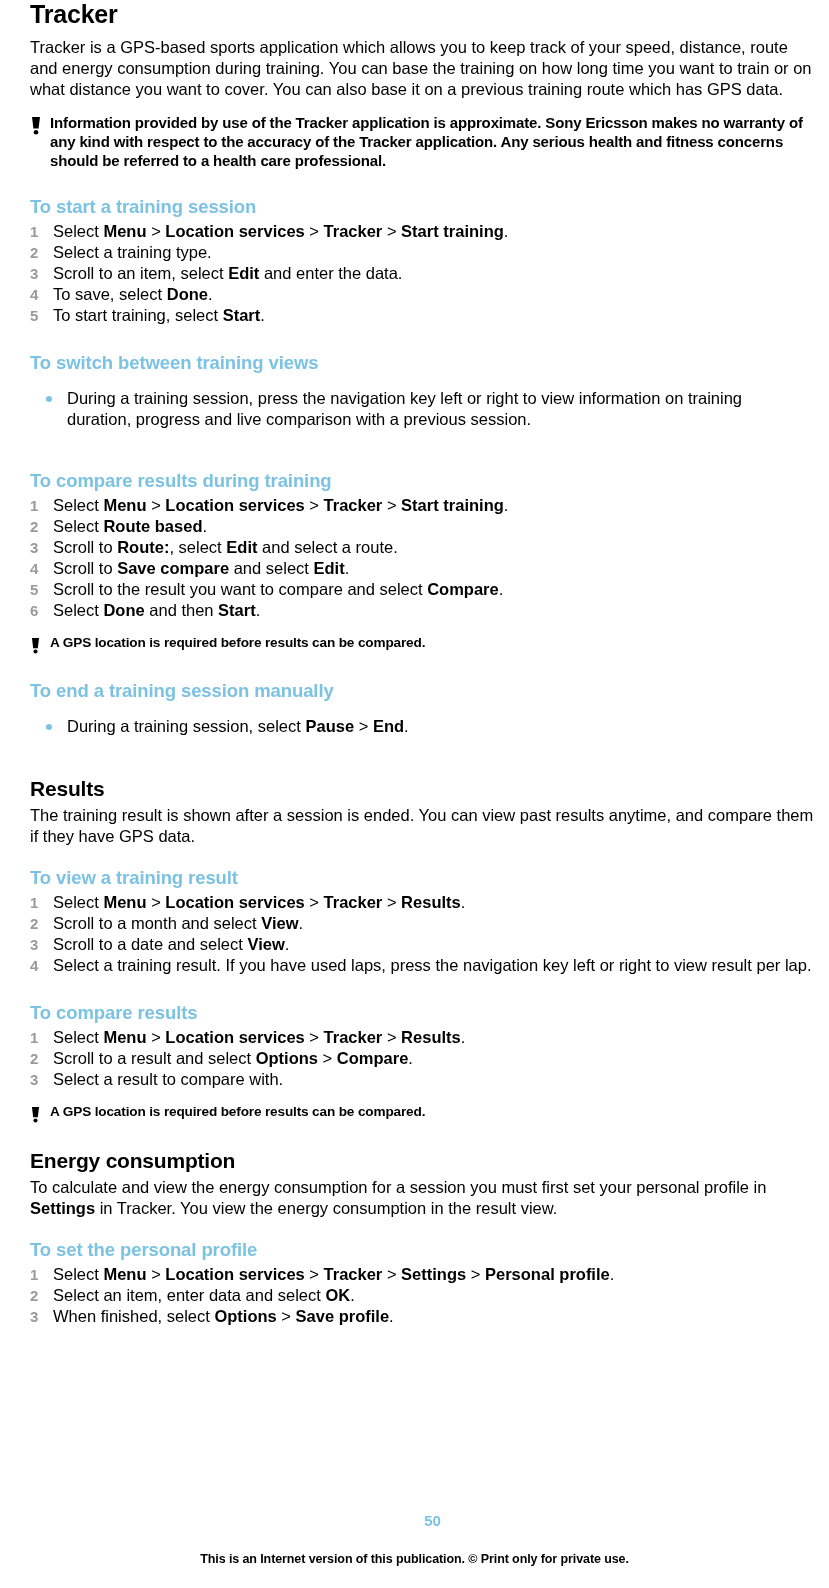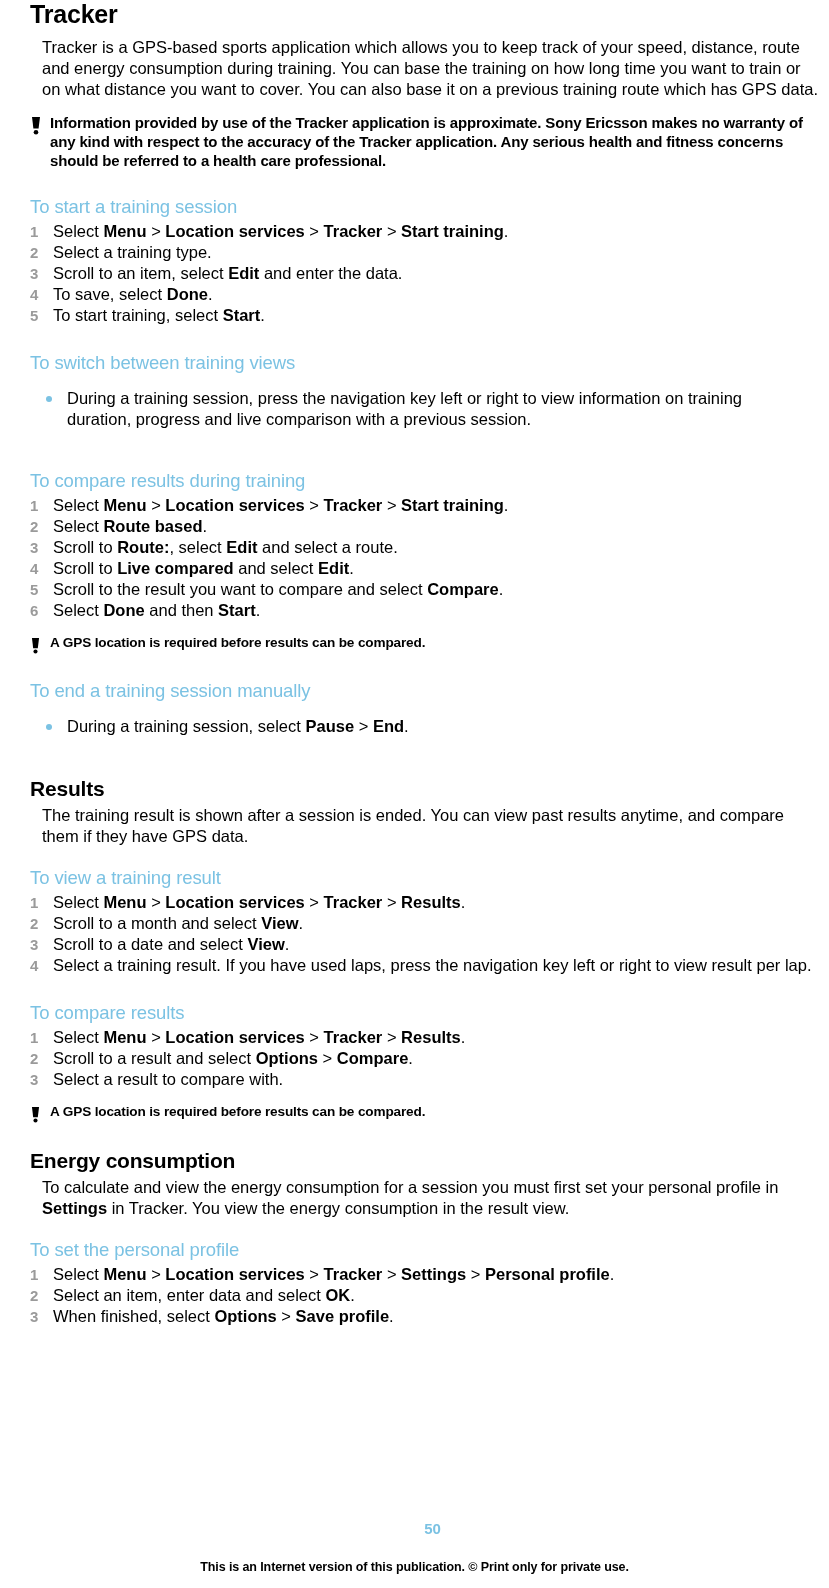--- a/index.html
+++ b/index.html
@@ -24,21 +24,21 @@
   h1.title {
     font-size: 25px;
     font-weight: bold;
     margin: 0;
     padding: 0 0 4px 0;
     letter-spacing: -0.2px;
   }
   p.body {
     font-size: 16.5px;
     line-height: 21px;
-    margin: 4px 0 0 12px;
+    margin: 4px 0 0 0;
     padding: 0;
   }
   .note {
     display: flex;
     align-items: flex-start;
     margin-top: 13px;
   }
   .note-icon {
     width: 14px;
     min-width: 14px;
@@ -52,21 +52,21 @@
     line-height: 19px;
     font-weight: bold;
     letter-spacing: -0.15px;
   }
   .note.small .note-text {
     font-size: 13.6px;
     line-height: 17px;
   }
   h2.section {
     font-size: 18.5px;
-    font-weight: normal;
+    font-weight: bold;
     color: #7bc2e3;
     margin: 0;
     padding: 0;
     letter-spacing: -0.1px;
   }
   .spacer-lg { height: 26px; }
   .spacer-md { height: 20px; }
   h1.heading2 {
     font-size: 21px;
     font-weight: bold;
@@ -125,21 +125,21 @@
     font-size: 15px;
     color: #7bc2e3;
     font-weight: bold;
     margin-bottom: 23px;
     margin-left: 36px;
   }
   .footer-note {
     font-size: 12.5px;
     font-weight: bold;
     letter-spacing: -0.1px;
-    padding-bottom: 14px;
+    padding-bottom: 22px;
   }
 </style>
 </head>
 <body>
 
 <div class="page">
 
   <h1 class="title">Tracker</h1>
   <p class="body">Tracker is a GPS-based sports application which allows you to keep track of your speed, distance, route and energy consumption during training. You can base the training on how long time you want to train or on what distance you want to cover. You can also base it on a previous training route which has GPS data.</p>
 
@@ -168,21 +168,21 @@
   <ul class="bullets">
       <li><span class="dot"></span><span>During a training session, press the navigation key left or right to view information on training duration, progress and live comparison with a previous session.</span></li>
     </ul>
 
   <div class="spacer-lg"></div>
   <h2 class="section">To compare results during training</h2>
   <ol class="steps">
       <li><span class="num">1</span><span>Select </span><b>Menu</b><span class="gt"> &gt; </span><b>Location services</b><span class="gt"> &gt; </span><b>Tracker</b><span class="gt"> &gt; </span><b>Start training</b><span>.</span></li>
       <li><span class="num">2</span><span>Select </span><b>Route based</b><span>.</span></li>
       <li><span class="num">3</span><span>Scroll to </span><b>Route:</b><span>, select </span><b>Edit</b><span> and select a route.</span></li>
-      <li><span class="num">4</span><span>Scroll to </span><b>Live compared</b><span> and select </span><b>Edit</b><span>.</span></li>
+      <li><span class="num">4</span><span>Scroll to </span><b>Save compare</b><span> and select </span><b>Edit</b><span>.</span></li>
       <li><span class="num">5</span><span>Scroll to the result you want to compare and select </span><b>Compare</b><span>.</span></li>
       <li><span class="num">6</span><span>Select </span><b>Done</b><span> and then </span><b>Start</b><span>.</span></li>
     </ol>
 
   <div class="note small">
     <div class="note-icon">
       <svg width="11" height="16" viewBox="0 0 12 18">
         <path d="M2,0 L10,0 L8.6,11.5 L3.4,11.5 Z" fill="#000000"></path>
         <circle cx="6" cy="15.2" r="2.3" fill="#000000"></circle>
       </svg>

